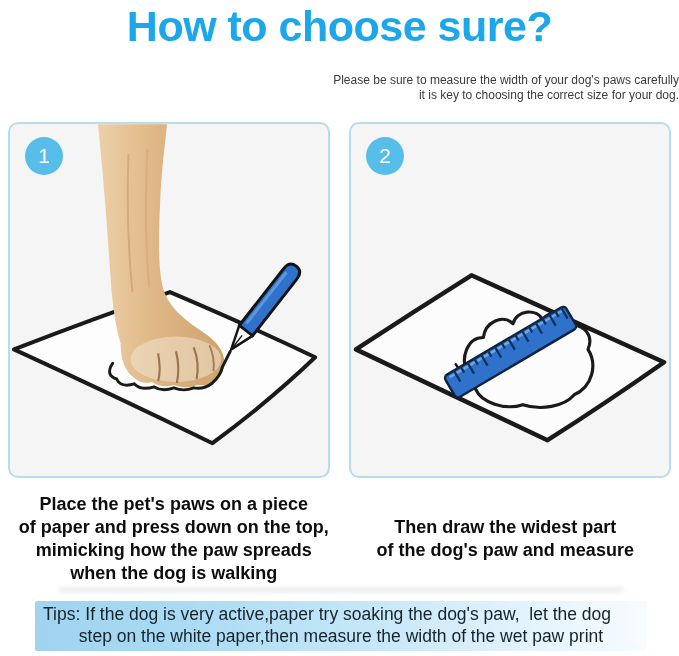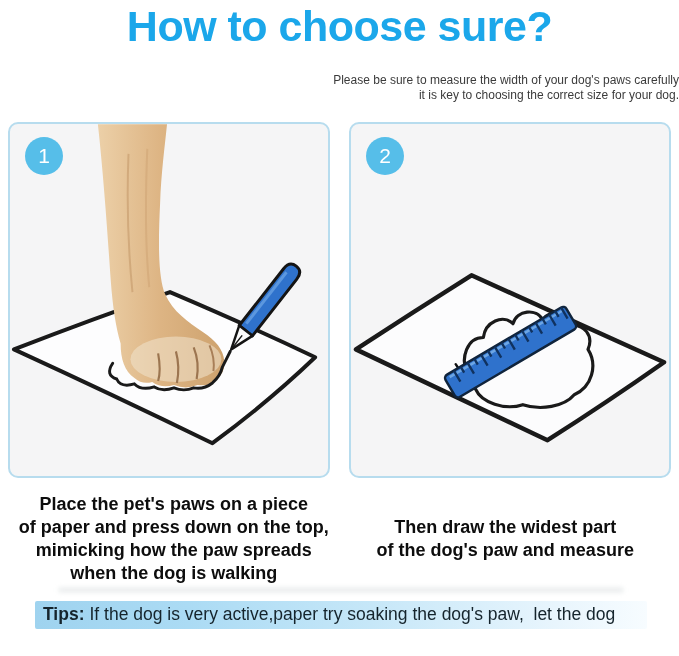--- a/index.html
+++ b/index.html
@@ -41,21 +41,21 @@
     position:absolute;left:58px;top:587px;width:566px;height:6px;
     background:rgba(190,196,202,0.28);border-radius:3px;filter:blur(2px);
   }
   .tips{
     position:absolute;left:35px;top:601px;width:612px;box-sizing:border-box;
     padding:2px 8px 4px 8px;border-radius:2px;
     background:linear-gradient(90deg,#9fd3ef 0%,#abdbf4 25%,#c6e7f8 55%,#e8f5fd 85%,#f7fcff 100%);
     font-size:17.5px;line-height:1.26;color:#15242c;
   }
   .tips-line1{white-space:pre-wrap;}
-  .tips-label{font-weight:bold;margin-right:5px;}
+  .tips-label{font-weight:normal;margin-right:5px;}
   .tips-line2{text-align:center;white-space:pre-wrap;}
 </style>
 </head>
 <body>
 
 <h1 class="title">How to choose sure?</h1>
 <div class="subtitle">Please be sure to measure the width of your dog's paws carefully
 it is key to choosing the correct size for your dog.</div>
 
 <div class="panels">
@@ -136,13 +136,14 @@
 mimicking how the paw spreads
 when the dog is walking</div>
   <div class="caption">Then draw the widest part
 of the dog's paw and measure</div>
 </div>
 
 <div class="artifact"></div>
 
 <div class="tips">
   <div class="tips-line1"><span class="tips-label">Tips:</span><span>If the dog is very active,paper try soaking the dog's paw,  let the dog</span></div>
+  <div class="tips-line2">step on the white paper,then measure the width of the wet paw print</div>
 </div>
 
 </body></html>

